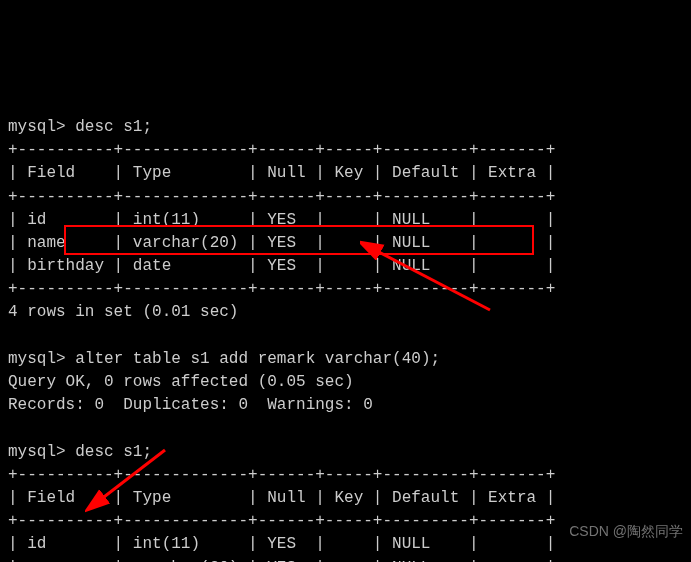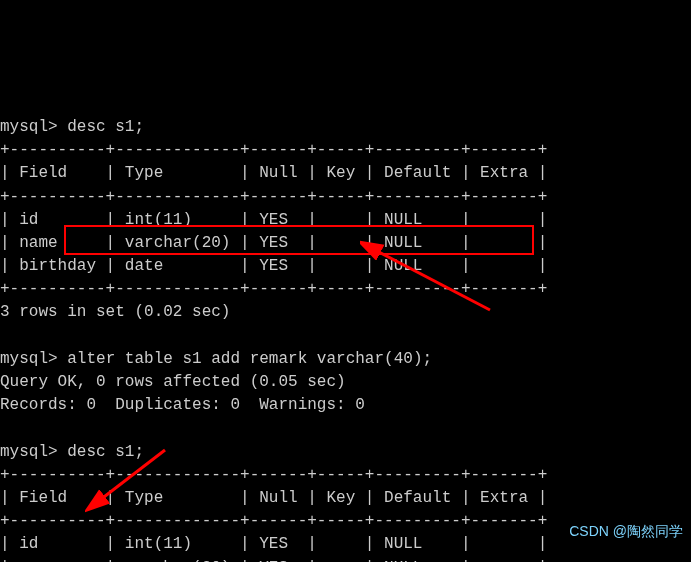--- a/index.html
+++ b/index.html
@@ -22,41 +22,41 @@
       pointer-events: none;
     }
     .arrow {
       position: absolute;
       pointer-events: none;
     }
     .watermark {
       position: absolute;
       bottom: 21px;
       right: 8px;
-      color: #7dd3fc;
+      color: #737373;
       font-size: 14px;
       font-family: sans-serif;
     }
-    .row { white-space: pre; }
+    .row { white-space: pre; margin-left: 8px; }
   </style>
 </head>
 <body>
 
 
 
 <div class="term">
 <span class="row"><span>mysql&gt; </span><span>desc s1;</span></span>
 <span class="row">+----------+-------------+------+-----+---------+-------+</span>
 <span class="row">| Field    | Type        | Null | Key | Default | Extra |</span>
 <span class="row">+----------+-------------+------+-----+---------+-------+</span>
 <span class="row">| id       | int(11)     | YES  |     | NULL    |       |</span>
 <span class="row">| name     | varchar(20) | YES  |     | NULL    |       |</span>
 <span class="row">| birthday | date        | YES  |     | NULL    |       |</span>
 <span class="row">+----------+-------------+------+-----+---------+-------+</span>
-<span class="row">3 rows in set (0.02 sec)</span>
+<span class="row">4 rows in set (0.01 sec)</span>
 <span class="row"> </span>
 <span class="row"><span>mysql&gt; </span><span>alter table s1 add remark varchar(40);</span></span>
 <span class="row">Query OK, 0 rows affected (0.05 sec)</span>
 <span class="row">Records: 0  Duplicates: 0  Warnings: 0</span>
 <span class="row"> </span>
 <span class="row"><span>mysql&gt; </span><span>desc s1;</span></span>
 <span class="row">+----------+-------------+------+-----+---------+-------+</span>
 <span class="row">| Field    | Type        | Null | Key | Default | Extra |</span>
 <span class="row">+----------+-------------+------+-----+---------+-------+</span>
 <span class="row">| id       | int(11)     | YES  |     | NULL    |       |</span>

